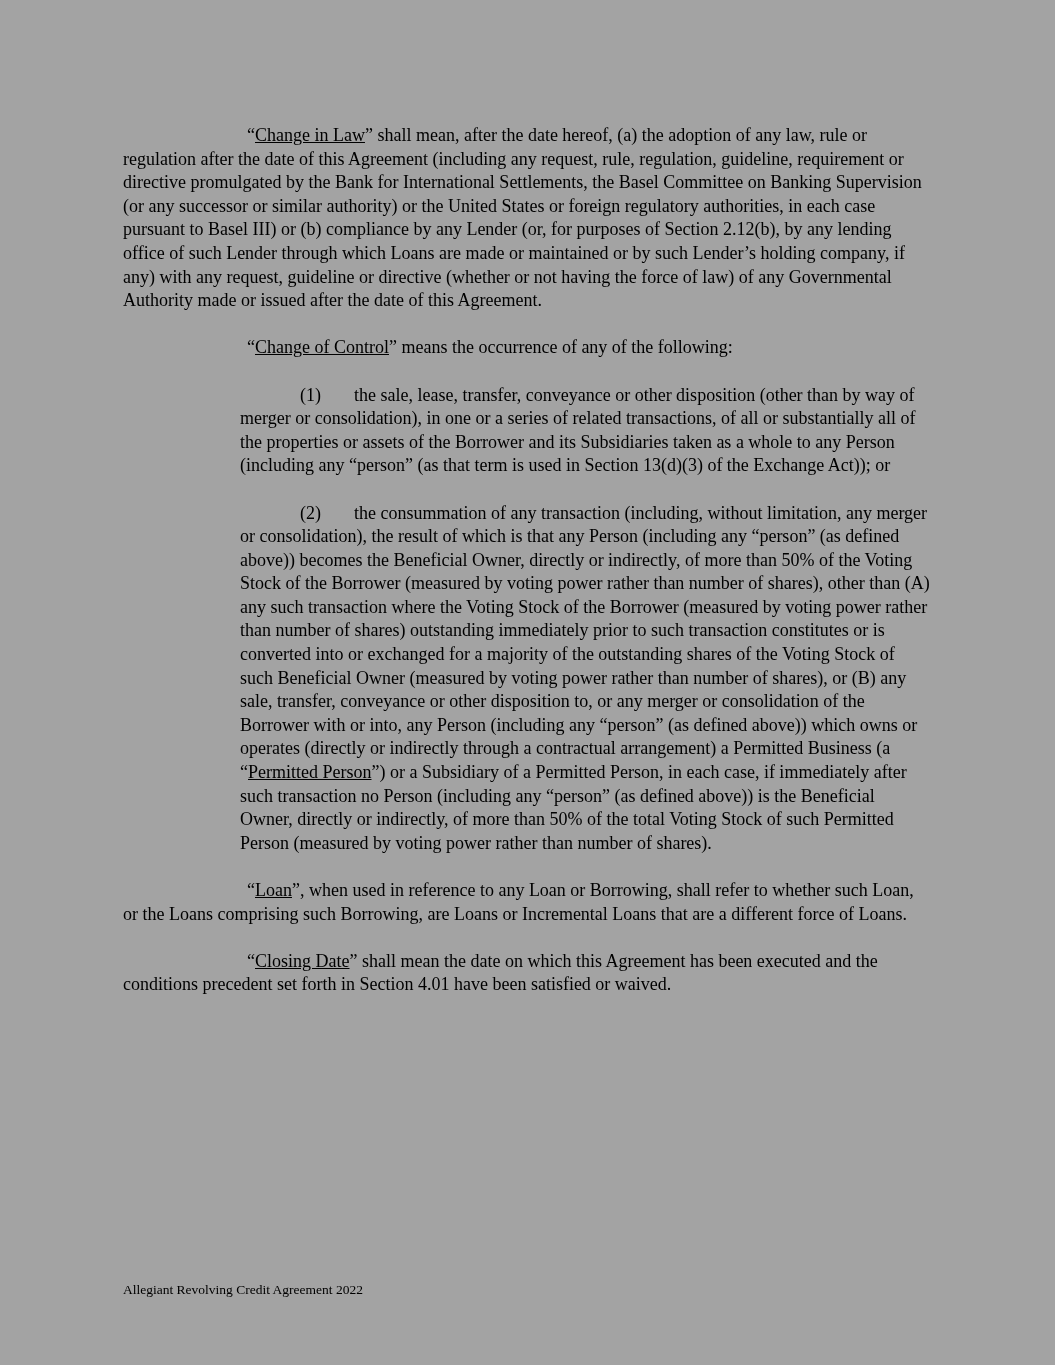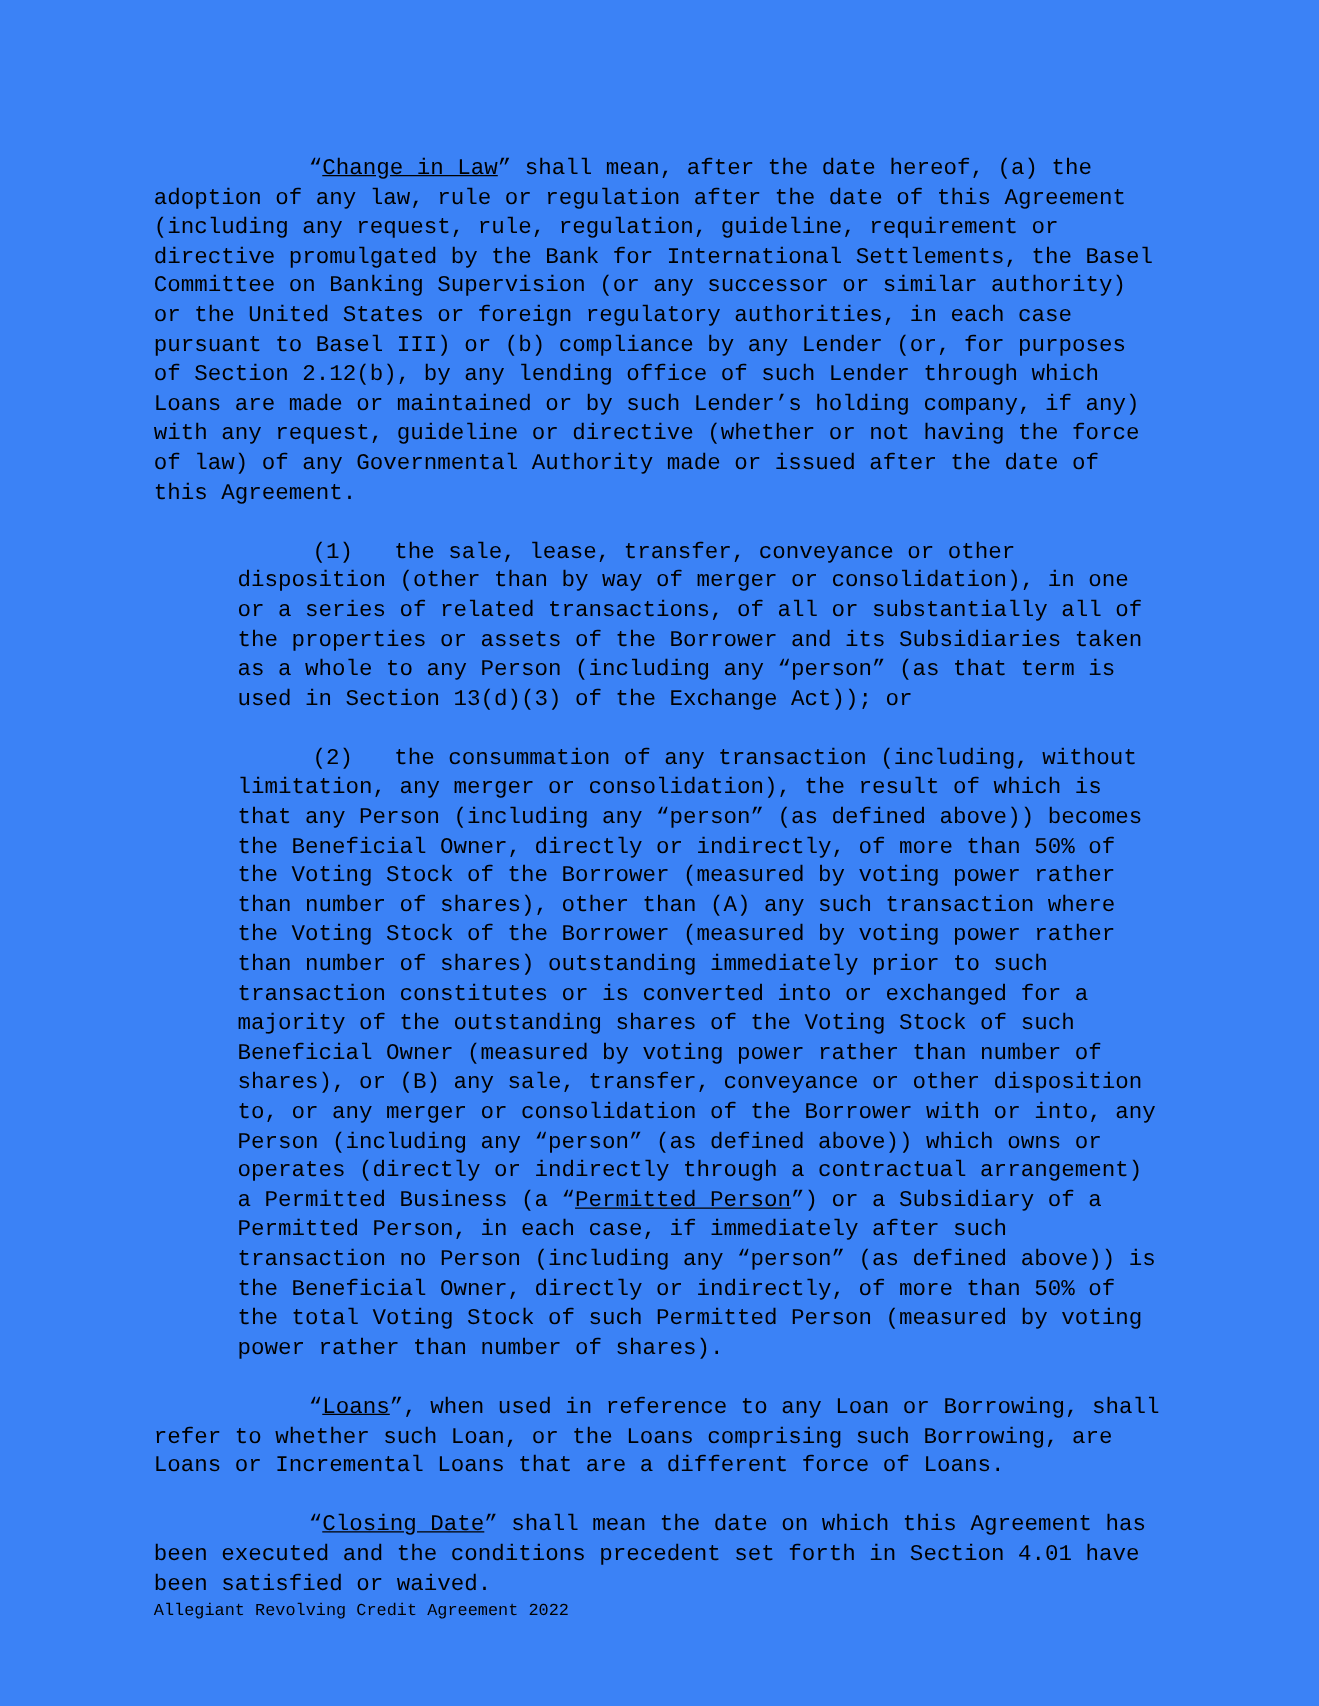--- a/index.html
+++ b/index.html
@@ -4,43 +4,43 @@
 <style>
   html, body {
     margin: 0;
     padding: 0;
     background: #ffffff;
   }
   .page {
     position: relative;
     width: 1055px;
     height: 1365px;
-    background: #3b82f6;
+    background: #a3a3a3;
     color: #000000;
-    font-family: Liberation Mono, monospace;
+    font-family: Liberation Serif, serif;
     overflow: hidden;
   }
   .content {
     position: absolute;
     left: 123px;
     top: 124px;
     width: 807px;
     font-size: 18px;
     line-height: 23.6px;
     text-align: left;
   }
   .para {
     margin: 0 0 23.6px 0;
     padding: 0;
   }
   .para.body {
     text-indent: 124px;
   }
   .para.sub {
-    margin-left: 67px;
+    margin-left: 117px;
     text-indent: 60px;
   }
   .tab {
     display: inline-block;
     width: 33px;
   }
   .defined-term {
     text-decoration: underline;
   }
   .footer {
@@ -51,19 +51,20 @@
     line-height: 16px;
     text-align: right;
   }
 </style>
 </head>
 <body>
 
 <div class="page">
   <div class="content">
       <p class="para body"><span>“</span><span class="defined-term">Change in Law</span><span>” shall mean, after the date hereof, (a) the adoption of any law, rule or regulation after the date of this Agreement (including any request, rule, regulation, guideline, requirement or directive promulgated by the Bank for International Settlements, the Basel Committee on Banking Supervision (or any successor or similar authority) or the United States or foreign regulatory authorities, in each case pursuant to Basel III) or (b) compliance by any Lender (or, for purposes of Section 2.12(b), by any lending office of such Lender through which Loans are made or maintained or by such Lender’s holding company, if any) with any request, guideline or directive (whether or not having the force of law) of any Governmental Authority made or issued after the date of this Agreement.</span></p>
+      <p class="para body"><span>“</span><span class="defined-term">Change of Control</span><span>” means the occurrence of any of the following:</span></p>
       <p class="para sub"><span>(1)</span><span class="tab"></span><span>the sale, lease, transfer, conveyance or other disposition (other than by way of merger or consolidation), in one or a series of related transactions, of all or substantially all of the properties or assets of the Borrower and its Subsidiaries taken as a whole to any Person (including any “person” (as that term is used in Section 13(d)(3) of the Exchange Act)); or</span></p>
       <p class="para sub"><span>(2)</span><span class="tab"></span><span>the consummation of any transaction (including, without limitation, any merger or consolidation), the result of which is that any Person (including any “person” (as defined above)) becomes the Beneficial Owner, directly or indirectly, of more than 50% of the Voting Stock of the Borrower (measured by voting power rather than number of shares), other than (A) any such transaction where the Voting Stock of the Borrower (measured by voting power rather than number of shares) outstanding immediately prior to such transaction constitutes or is converted into or exchanged for a majority of the outstanding shares of the Voting Stock of such Beneficial Owner (measured by voting power rather than number of shares), or (B) any sale, transfer, conveyance or other disposition to, or any merger or consolidation of the Borrower with or into, any Person (including any “person” (as defined above)) which owns or operates (directly or indirectly through a contractual arrangement) a Permitted Business (a “</span><span class="defined-term">Permitted Person</span><span>”) or a Subsidiary of a Permitted Person, in each case, if immediately after such transaction no Person (including any “person” (as defined above)) is the Beneficial Owner, directly or indirectly, of more than 50% of the total Voting Stock of such Permitted Person (measured by voting power rather than number of shares).</span></p>
-      <p class="para body"><span>“</span><span class="defined-term">Loans</span><span>”, when used in reference to any Loan or Borrowing, shall refer to whether such Loan, or the Loans comprising such Borrowing, are Loans or Incremental Loans that are a different force of Loans.</span></p>
+      <p class="para body"><span>“</span><span class="defined-term">Loan</span><span>”, when used in reference to any Loan or Borrowing, shall refer to whether such Loan, or the Loans comprising such Borrowing, are Loans or Incremental Loans that are a different force of Loans.</span></p>
       <p class="para body"><span>“</span><span class="defined-term">Closing Date</span><span>” shall mean the date on which this Agreement has been executed and the conditions precedent set forth in Section 4.01 have been satisfied or waived.</span></p>
     </div>
   <div class="footer">Allegiant Revolving Credit Agreement 2022</div>
 </div>
 
 </body></html>

